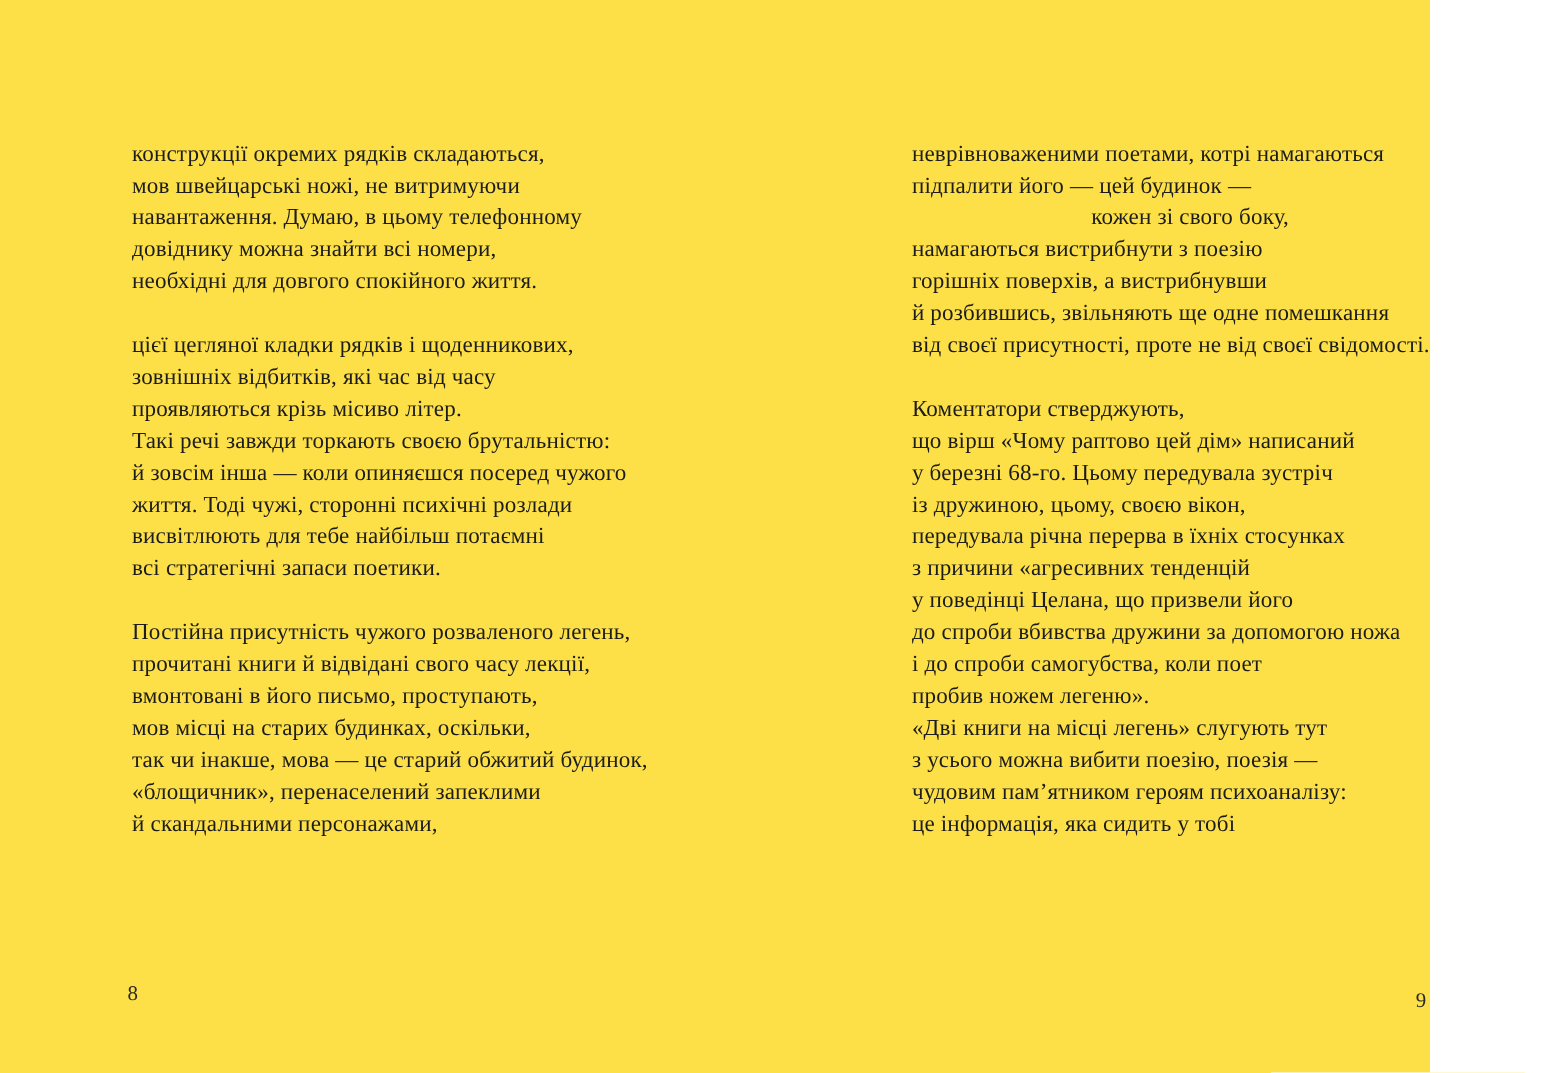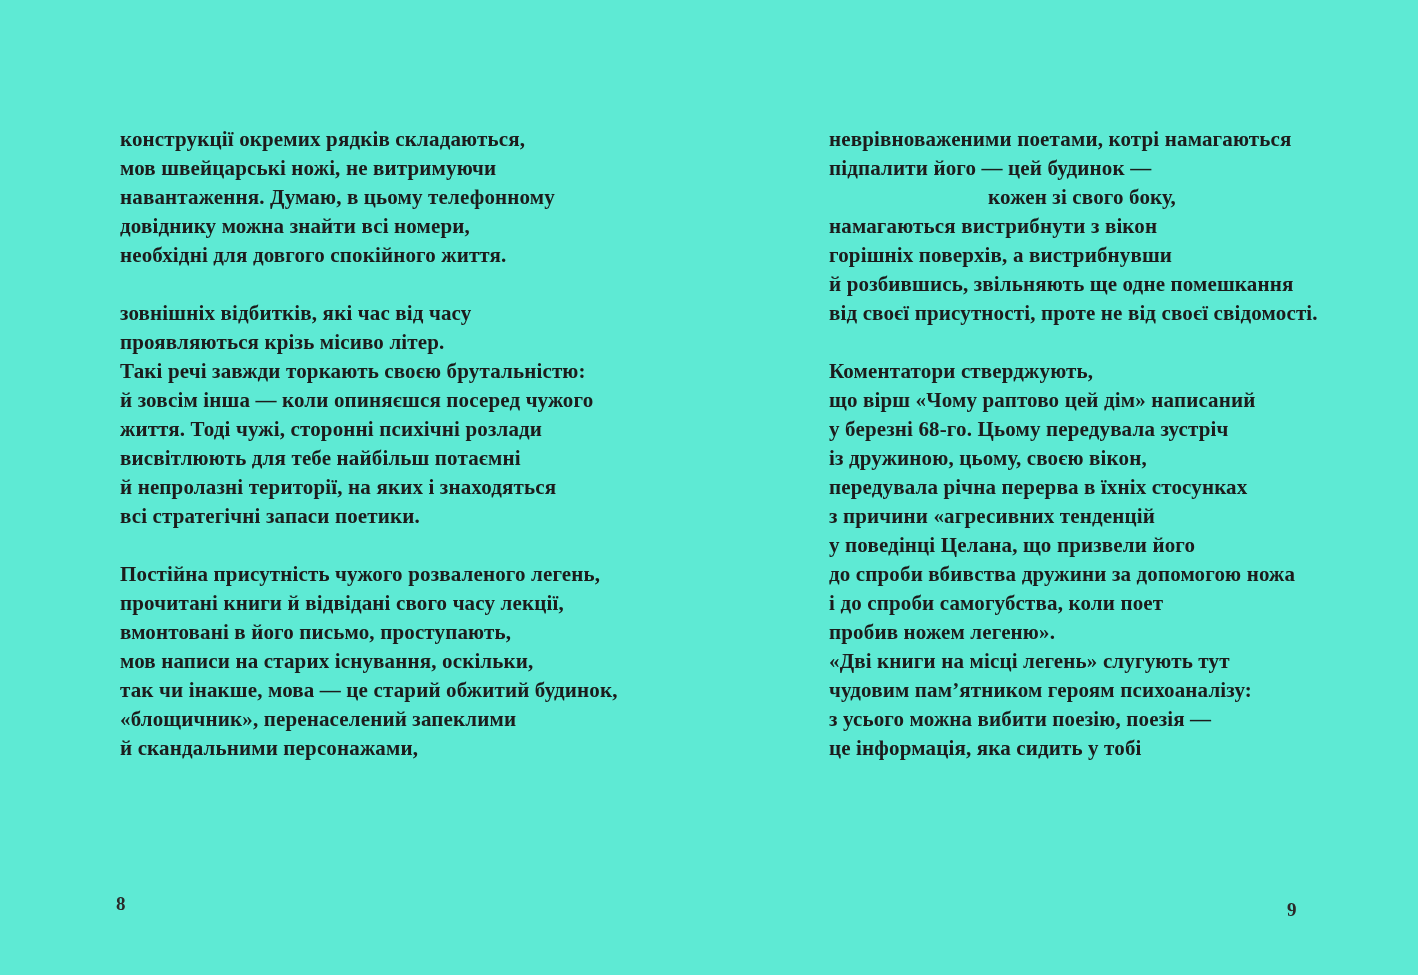--- a/index.html
+++ b/index.html
@@ -2,27 +2,26 @@
 <html><head>
 <meta charset="utf-8">
 <style>
   html, body {
     margin: 0;
     padding: 0;
     background: #ffffff;
   }
   .spread {
     position: relative;
-    width: 1418px;
+    width: 1300px;
     height: 975px;
-    background: #5eead4;
+    background: #fde047;
     overflow: hidden;
     font-family: "Liberation Serif", "DejaVu Serif", serif;
     color: #1c1c1c;
-    font-weight: bold;
   }
   .page-text {
     position: absolute;
     top: 125px;
     font-size: 21px;
     line-height: 29px;
     letter-spacing: 0.15px;
   }
   .left-col  { left: 120px; width: 500px; }
   .right-col { left: 829px; width: 506px; }
@@ -46,64 +45,64 @@
 
   <div class="page-text left-col">
     <div class="stanza">
       <div class="line">конструкції окремих рядків складаються,</div>
       <div class="line">мов швейцарські ножі, не витримуючи</div>
       <div class="line">навантаження. Думаю, в цьому телефонному</div>
       <div class="line">довіднику можна знайти всі номери,</div>
       <div class="line">необхідні для довгого спокійного життя.</div>
     </div>
     <div class="stanza">
+      <div class="line">цієї цегляної кладки рядків і щоденникових,</div>
       <div class="line">зовнішніх відбитків, які час від часу</div>
       <div class="line">проявляються крізь місиво літер.</div>
       <div class="line">Такі речі завжди торкають своєю брутальністю:</div>
       <div class="line">й зовсім інша — коли опиняєшся посеред чужого</div>
       <div class="line">життя. Тоді чужі, сторонні психічні розлади</div>
       <div class="line">висвітлюють для тебе найбільш потаємні</div>
-      <div class="line">й непролазні території, на яких і знаходяться</div>
       <div class="line">всі стратегічні запаси поетики.</div>
     </div>
     <div class="stanza">
       <div class="line">Постійна присутність чужого розваленого легень,</div>
       <div class="line">прочитані книги й відвідані свого часу лекції,</div>
       <div class="line">вмонтовані в його письмо, проступають,</div>
-      <div class="line">мов написи на старих існування, оскільки,</div>
+      <div class="line">мов місці на старих будинках, оскільки,</div>
       <div class="line">так чи інакше, мова — це старий обжитий будинок,</div>
       <div class="line">«блощичник», перенаселений запеклими</div>
       <div class="line">й скандальними персонажами,</div>
     </div>
   </div>
 
   <div class="page-text right-col">
     <div class="stanza">
       <div class="line">неврівноваженими поетами, котрі намагаються</div>
       <div class="line">підпалити його — цей будинок —</div>
       <div class="line align-right">кожен зі свого боку,</div>
-      <div class="line">намагаються вистрибнути з вікон</div>
+      <div class="line">намагаються вистрибнути з поезію</div>
       <div class="line">горішніх поверхів, а вистрибнувши</div>
       <div class="line">й розбившись, звільняють ще одне помешкання</div>
       <div class="line">від своєї присутності, проте не від своєї свідомості.</div>
     </div>
     <div class="stanza">
       <div class="line">Коментатори стверджують,</div>
       <div class="line">що вірш «Чому раптово цей дім» написаний</div>
       <div class="line">у березні 68-го. Цьому передувала зустріч</div>
       <div class="line">із дружиною, цьому, своєю вікон,</div>
       <div class="line">передувала річна перерва в їхніх стосунках</div>
       <div class="line">з причини «агресивних тенденцій</div>
       <div class="line">у поведінці Целана, що призвели його</div>
       <div class="line">до спроби вбивства дружини за допомогою ножа</div>
       <div class="line">і до спроби самогубства, коли поет</div>
       <div class="line">пробив ножем легеню».</div>
       <div class="line">«Дві книги на місці легень» слугують тут</div>
+      <div class="line">з усього можна вибити поезію, поезія —</div>
       <div class="line">чудовим пам’ятником героям психоаналізу:</div>
-      <div class="line">з усього можна вибити поезію, поезія —</div>
       <div class="line">це інформація, яка сидить у тобі</div>
     </div>
   </div>
 
   <div class="page-number pn-left">8</div>
   <div class="page-number pn-right">9</div>
 
 </div>
 
 </body></html>

